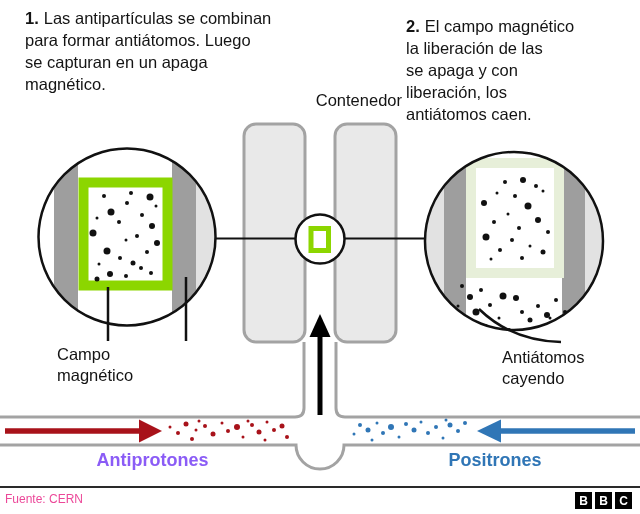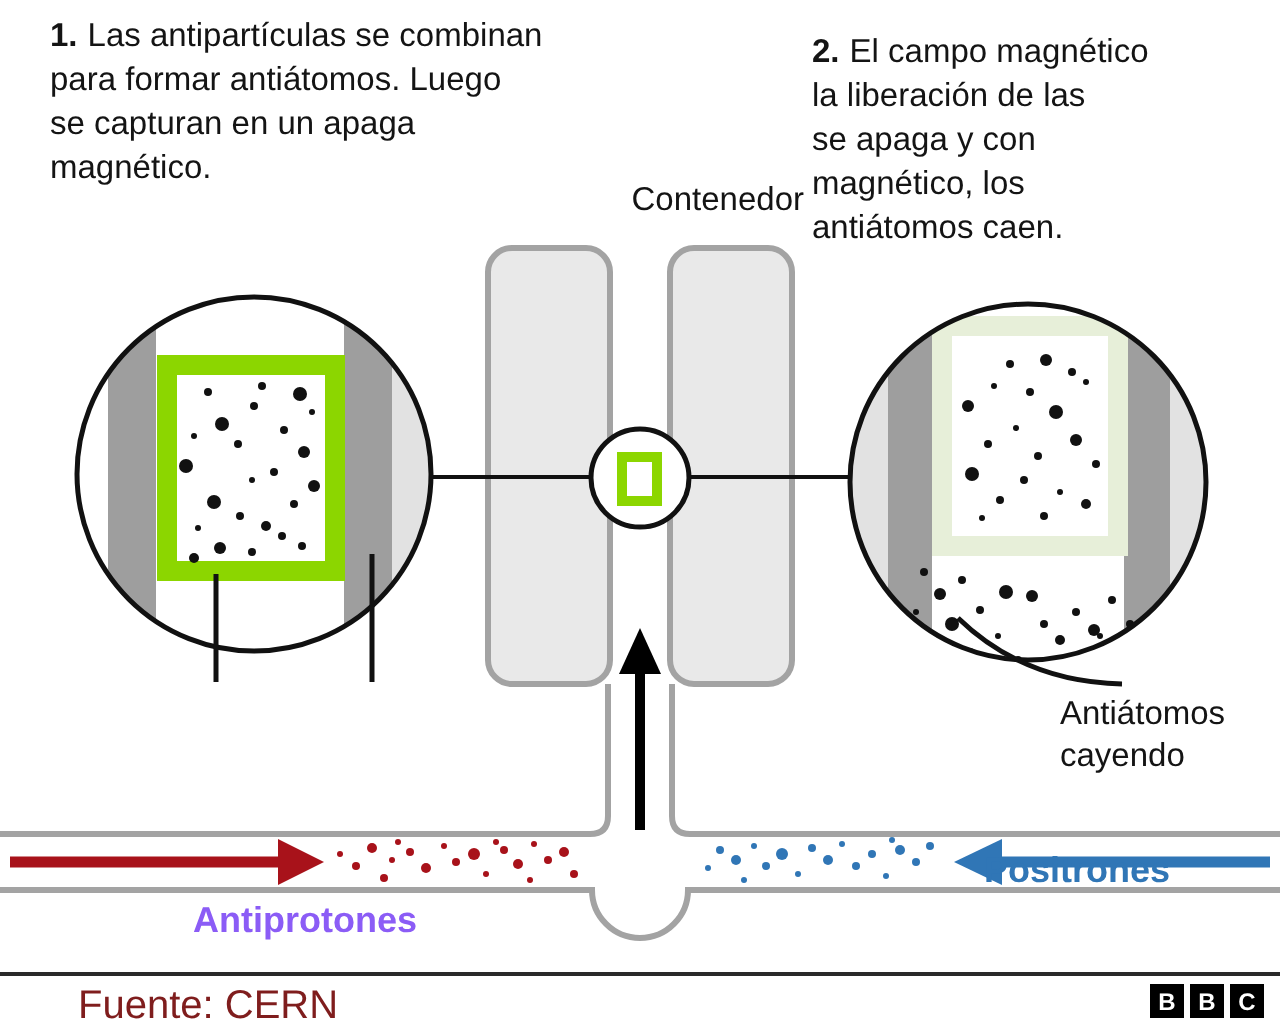--- a/index.html
+++ b/index.html
@@ -6,21 +6,21 @@
   .stage{position:relative;width:640px;height:514px;background:#fff;overflow:hidden;
          font-family:"Liberation Sans",sans-serif;color:#141414;}
   .abs{position:absolute;}
   .step{font-size:16.5px;line-height:22px;}
   .step .line{white-space:nowrap;}
   .step b{font-weight:bold;margin-right:5px;}
   .lbl{font-size:16.5px;line-height:21px;white-space:nowrap;}
   .beam-label{font-size:18px;font-weight:bold;white-space:nowrap;text-align:center;}
   .diagram-svg{position:absolute;left:0;top:0;}
   .footer-rule{position:absolute;left:0;top:486px;width:640px;height:2px;background:#2a2a2a;}
-  .source{position:absolute;left:5px;top:492px;font-size:20px;color:#7f1d1d;margin-left:34px;}
+  .source{position:absolute;left:5px;top:492px;font-size:12px;color:#ec4899;}
   .bbc{position:absolute;left:575px;top:492px;display:flex;gap:3px;}
   .bbc span{display:flex;align-items:center;justify-content:center;width:17px;height:17px;
             background:#000;color:#fff;font-weight:bold;font-size:12px;}
   .center{text-align:right;}
 </style>
 </head>
 <body>
 
 <div class="stage">
 
@@ -213,36 +213,40 @@
     <div class="line"><b>1.</b><span>Las antipartículas se combinan</span></div>
     <div class="line">para formar antiátomos. Luego</div>
     <div class="line">se capturan en un apaga</div>
     <div class="line">magnético.</div>
   </div>
 
   <div class="abs step" style="left:406px;top:15px;">
     <div class="line"><b>2.</b><span>El campo magnético</span></div>
     <div class="line">la liberación de las</div>
     <div class="line">se apaga y con</div>
-    <div class="line">magnético, los</div>
+    <div class="line">liberación, los</div>
     <div class="line">antiátomos caen.</div>
   </div>
 
   <div class="abs lbl center" style="left:242px;top:90px;width:160px;">Contenedor</div>
 
-
-
-  <div class="abs lbl" style="left:502px;top:347px;margin-left:28px;">
+  <div class="abs lbl" style="left:57px;top:344px;">
+    <div>Campo</div>
+    <div>magnético</div>
+  </div>
+
+
+  <div class="abs lbl" style="left:502px;top:347px;">
     <div>Antiátomos</div>
     <div>cayendo</div>
   </div>
 
   <div class="abs beam-label" style="left:60px;top:450px;width:185px;color:#8b5cf6;">Antiprotones</div>
 
-  <div class="abs beam-label" style="left:405px;top:425px;width:180px;color:#3076b6;text-align:right;">Positrones</div>
+  <div class="abs beam-label" style="left:405px;top:450px;width:180px;color:#3076b6;">Positrones</div>
 
   <div class="footer-rule"></div>
   <div class="source">Fuente: CERN</div>
   <div class="bbc">
     <span>B</span>
     <span>B</span>
     <span>C</span>
   </div>
 
 </div>

